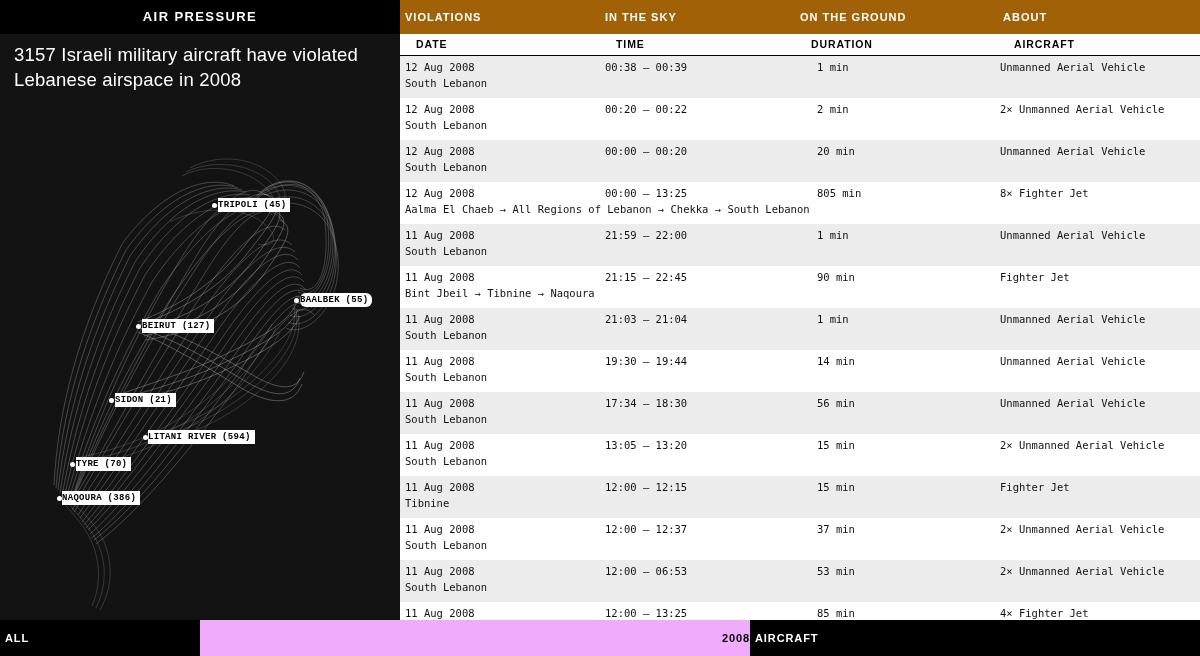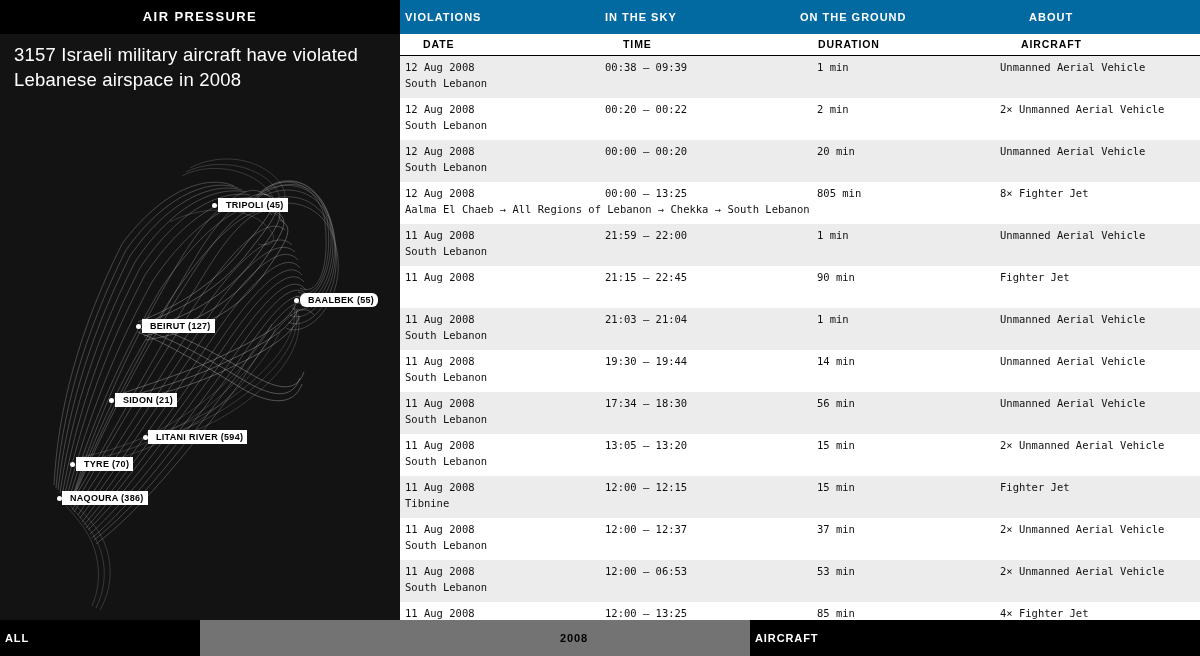--- a/index.html
+++ b/index.html
@@ -57,24 +57,24 @@
     position: absolute;
     left: 0; top: 110px;
     width: 400px; height: 510px;
   }
   #map svg { display: block; }
   .city-label {
     position: absolute;
     background: #ffffff;
     color: #000000;
     font-size: 9px;
-    font-family: Liberation Sans, sans-serif;
+    font-family: Liberation Mono, monospace;
     font-weight: bold;
     letter-spacing: 0.3px;
-    padding: 2px 4px 2px 8px;
+    padding: 2px 4px 2px 0;
     white-space: nowrap;
     line-height: 10px;
   }
   .city-dot {
     position: absolute;
     width: 5px; height: 5px;
     border-radius: 50%;
     background: #ffffff;
   }
 
@@ -82,21 +82,21 @@
   #right-panel {
     position: absolute;
     left: 400px; top: 0;
     width: 800px; height: 656px;
     background: #ffffff;
   }
   #nav-bar {
     position: absolute;
     left: 0; top: 0;
     width: 800px; height: 44px;
-    background: #0369a1;
+    background: #a16207;
   }
   .nav-item {
     position: absolute;
     top: 0;
     height: 34px;
     line-height: 34px;
     color: #ffffff;
     font-size: 11px;
     font-weight: bold;
     letter-spacing: 1px;
@@ -115,21 +115,21 @@
   .th {
     position: absolute;
     top: 0;
     height: 24px;
     line-height: 21px;
     color: #000000;
     font-size: 10.5px;
     font-weight: bold;
     letter-spacing: 0.9px;
     font-family: "Liberation Sans", sans-serif;
-    padding-left: 23px;
+    padding-left: 16px;
   }
 
   #table-body {
     position: absolute;
     left: 0; top: 56px;
     width: 800px;
     height: 566px;
     overflow: hidden;
   }
   .row {
@@ -165,21 +165,21 @@
     position: absolute;
     top: 0; height: 36px;
     line-height: 36px;
     font-size: 11px;
     font-weight: bold;
     letter-spacing: 0.9px;
     font-family: "Liberation Sans", sans-serif;
     padding-left: 5px;
   }
   .bb-dark { background: #000000; color: #ffffff; }
-  .bb-light { background: #737373; color: #000000; }
+  .bb-light { background: #f0abfc; color: #000000; text-align: right; }
 </style>
 </head>
 <body>
 
 <div id="app">
 
   <div id="left-panel">
 
     <div id="title-bar">
       <div class="title">AIR PRESSURE</div>
@@ -275,35 +275,35 @@
       <span class="city-label" style="left:62px; top:381px;">NAQOURA (386)</span>
     </div>
   </div>
 
   <div id="right-panel">
 
     <div id="nav-bar">
       <div class="nav-item active" style="left:0px;">VIOLATIONS</div>
       <div class="nav-item" style="left:200px;">IN THE SKY</div>
       <div class="nav-item" style="left:395px;">ON THE GROUND</div>
-      <div class="nav-item" style="left:624px;">ABOUT</div>
+      <div class="nav-item" style="left:598px;">ABOUT</div>
     </div>
 
     <div id="table-head">
       <div class="th" style="left:0px;">DATE</div>
       <div class="th" style="left:200px;">TIME</div>
       <div class="th" style="left:395px;">DURATION</div>
       <div class="th" style="left:598px;">AIRCRAFT</div>
     </div>
 
     <div id="table-body">
 
       <div class="row alt">
         <div class="cell c-date">12 Aug 2008</div>
-        <div class="cell c-time">00:38 – 09:39</div>
+        <div class="cell c-time">00:38 – 00:39</div>
         <div class="cell c-dur">1 min</div>
         <div class="cell c-air">Unmanned Aerial Vehicle</div>
         <div class="cell c-loc">South Lebanon</div>
       </div>
 
       <div class="row">
         <div class="cell c-date">12 Aug 2008</div>
         <div class="cell c-time">00:20 – 00:22</div>
         <div class="cell c-dur">2 min</div>
         <div class="cell c-air">2× Unmanned Aerial Vehicle</div>
@@ -332,20 +332,21 @@
         <div class="cell c-dur">1 min</div>
         <div class="cell c-air">Unmanned Aerial Vehicle</div>
         <div class="cell c-loc">South Lebanon</div>
       </div>
 
       <div class="row">
         <div class="cell c-date">11 Aug 2008</div>
         <div class="cell c-time">21:15 – 22:45</div>
         <div class="cell c-dur">90 min</div>
         <div class="cell c-air">Fighter Jet</div>
+        <div class="cell c-loc">Bint Jbeil → Tibnine → Naqoura</div>
       </div>
 
       <div class="row alt">
         <div class="cell c-date">11 Aug 2008</div>
         <div class="cell c-time">21:03 – 21:04</div>
         <div class="cell c-dur">1 min</div>
         <div class="cell c-air">Unmanned Aerial Vehicle</div>
         <div class="cell c-loc">South Lebanon</div>
       </div>
 

